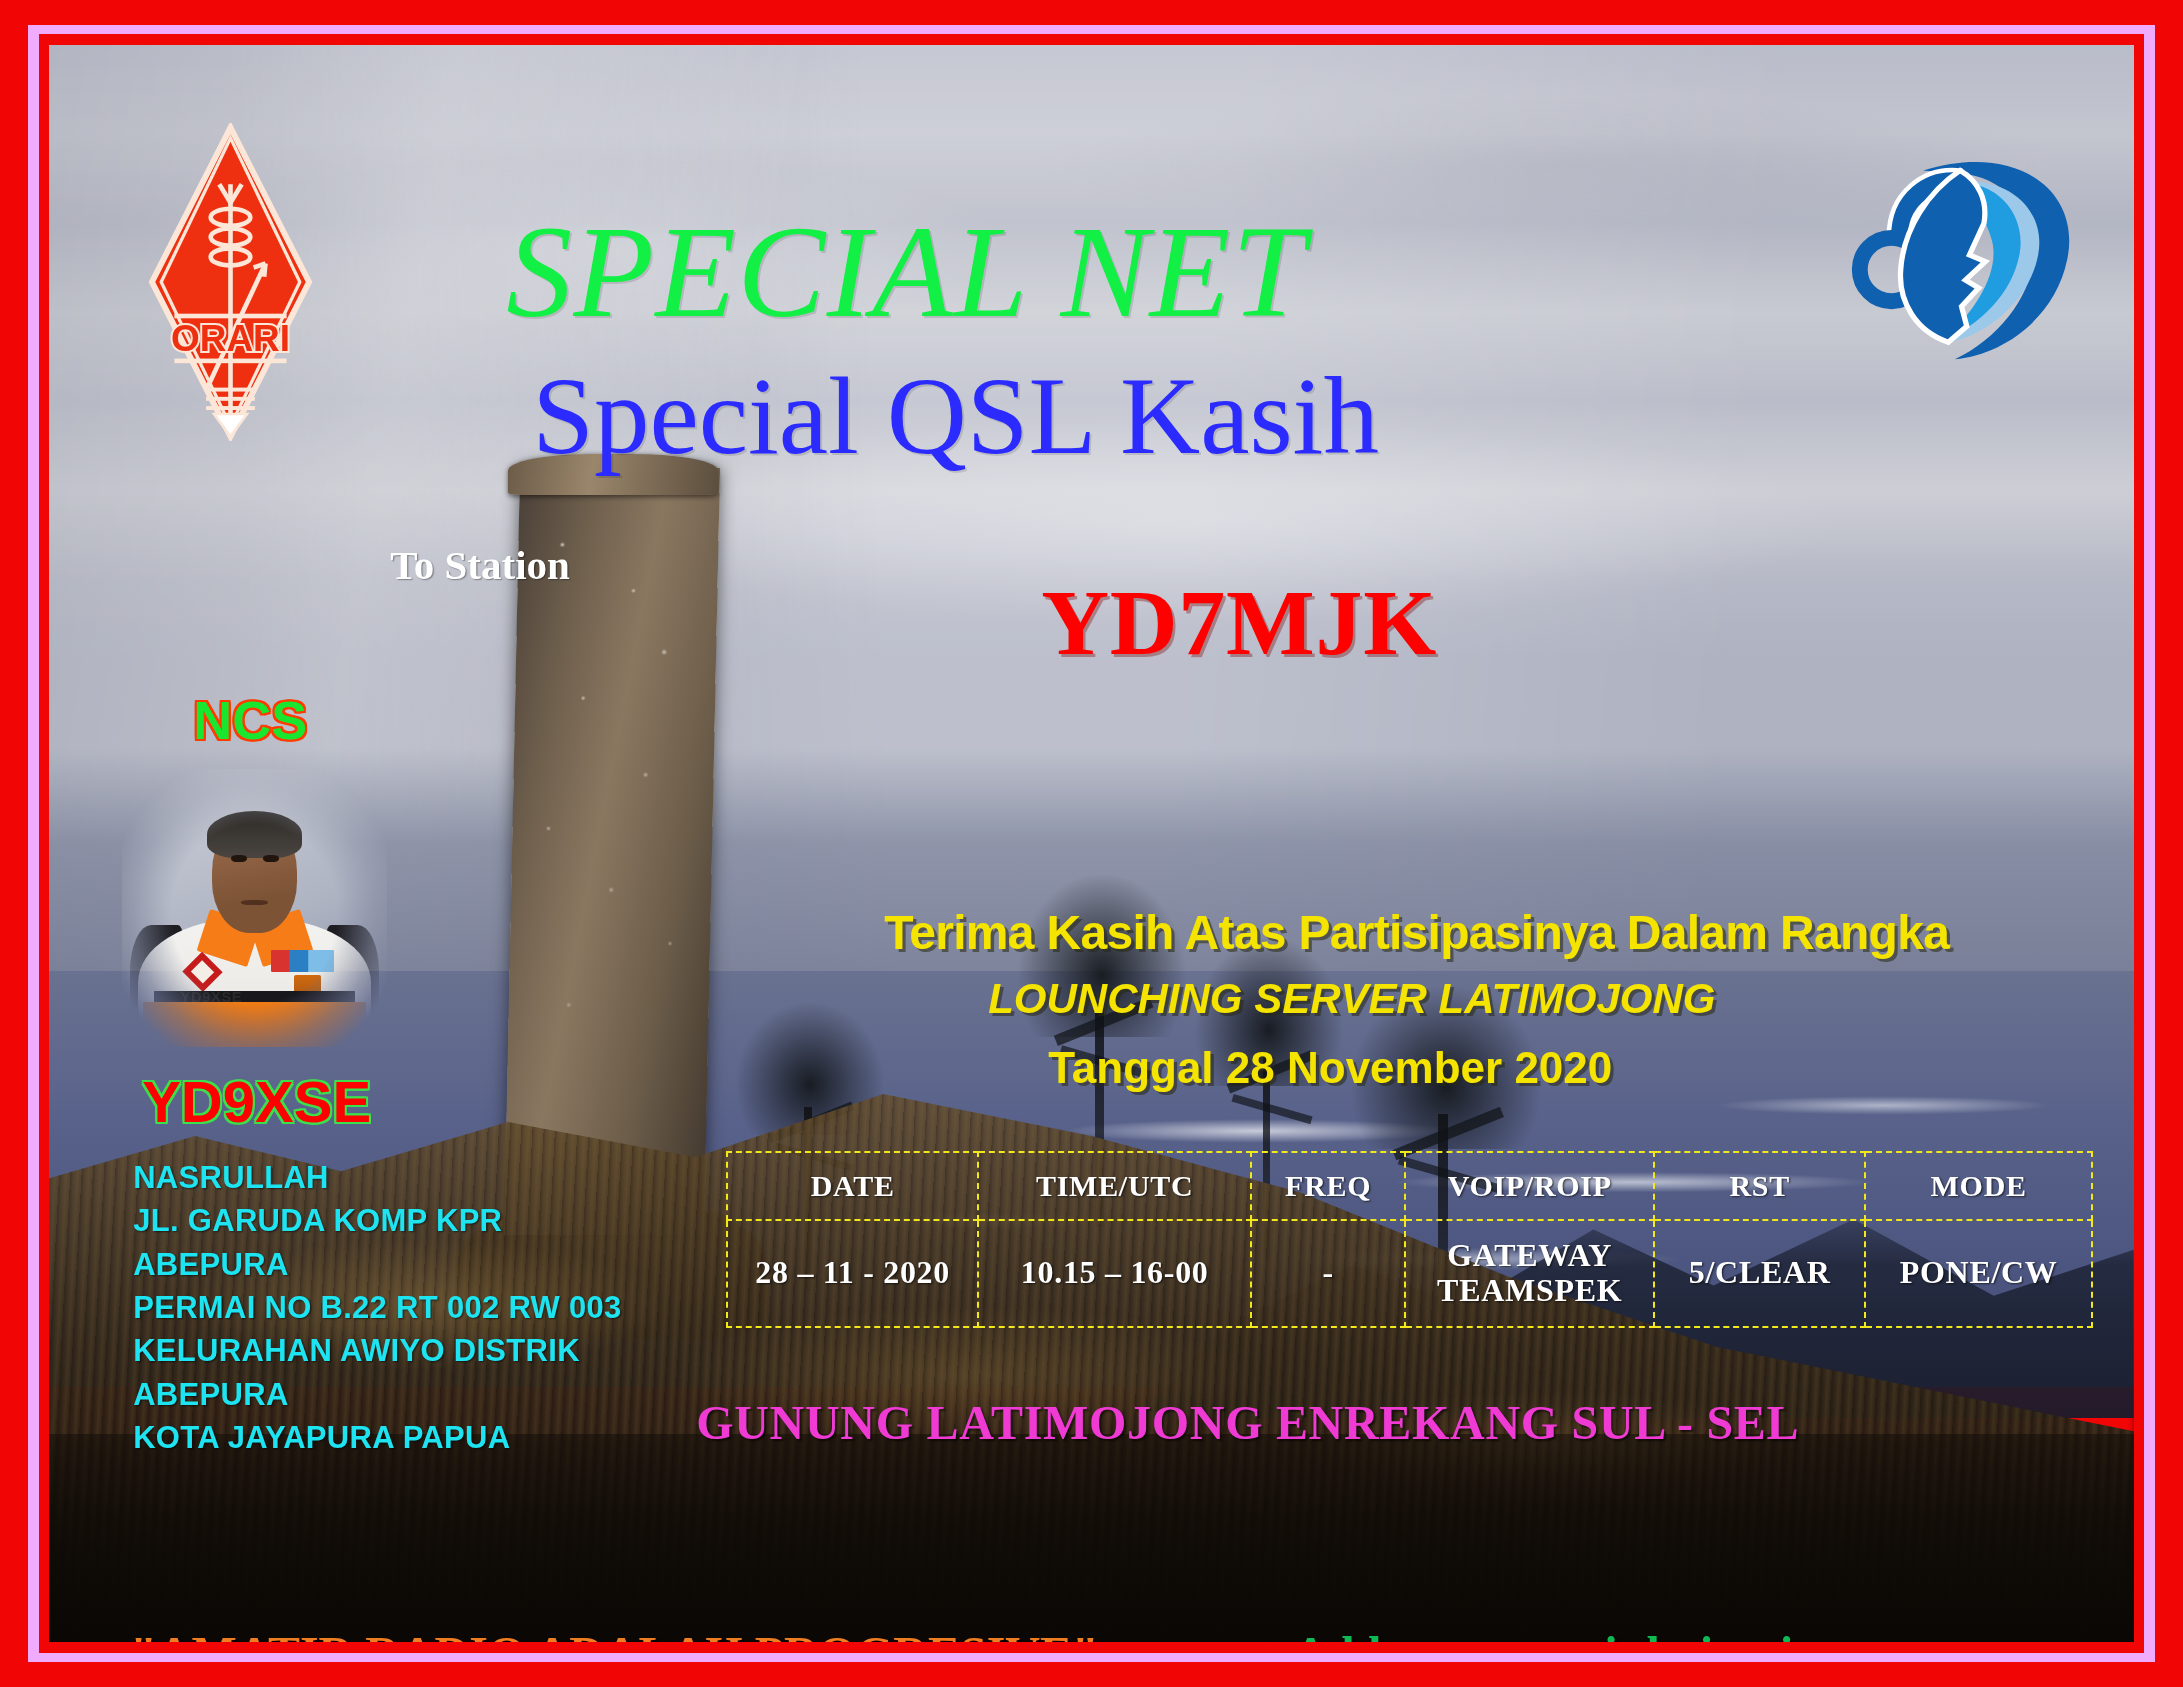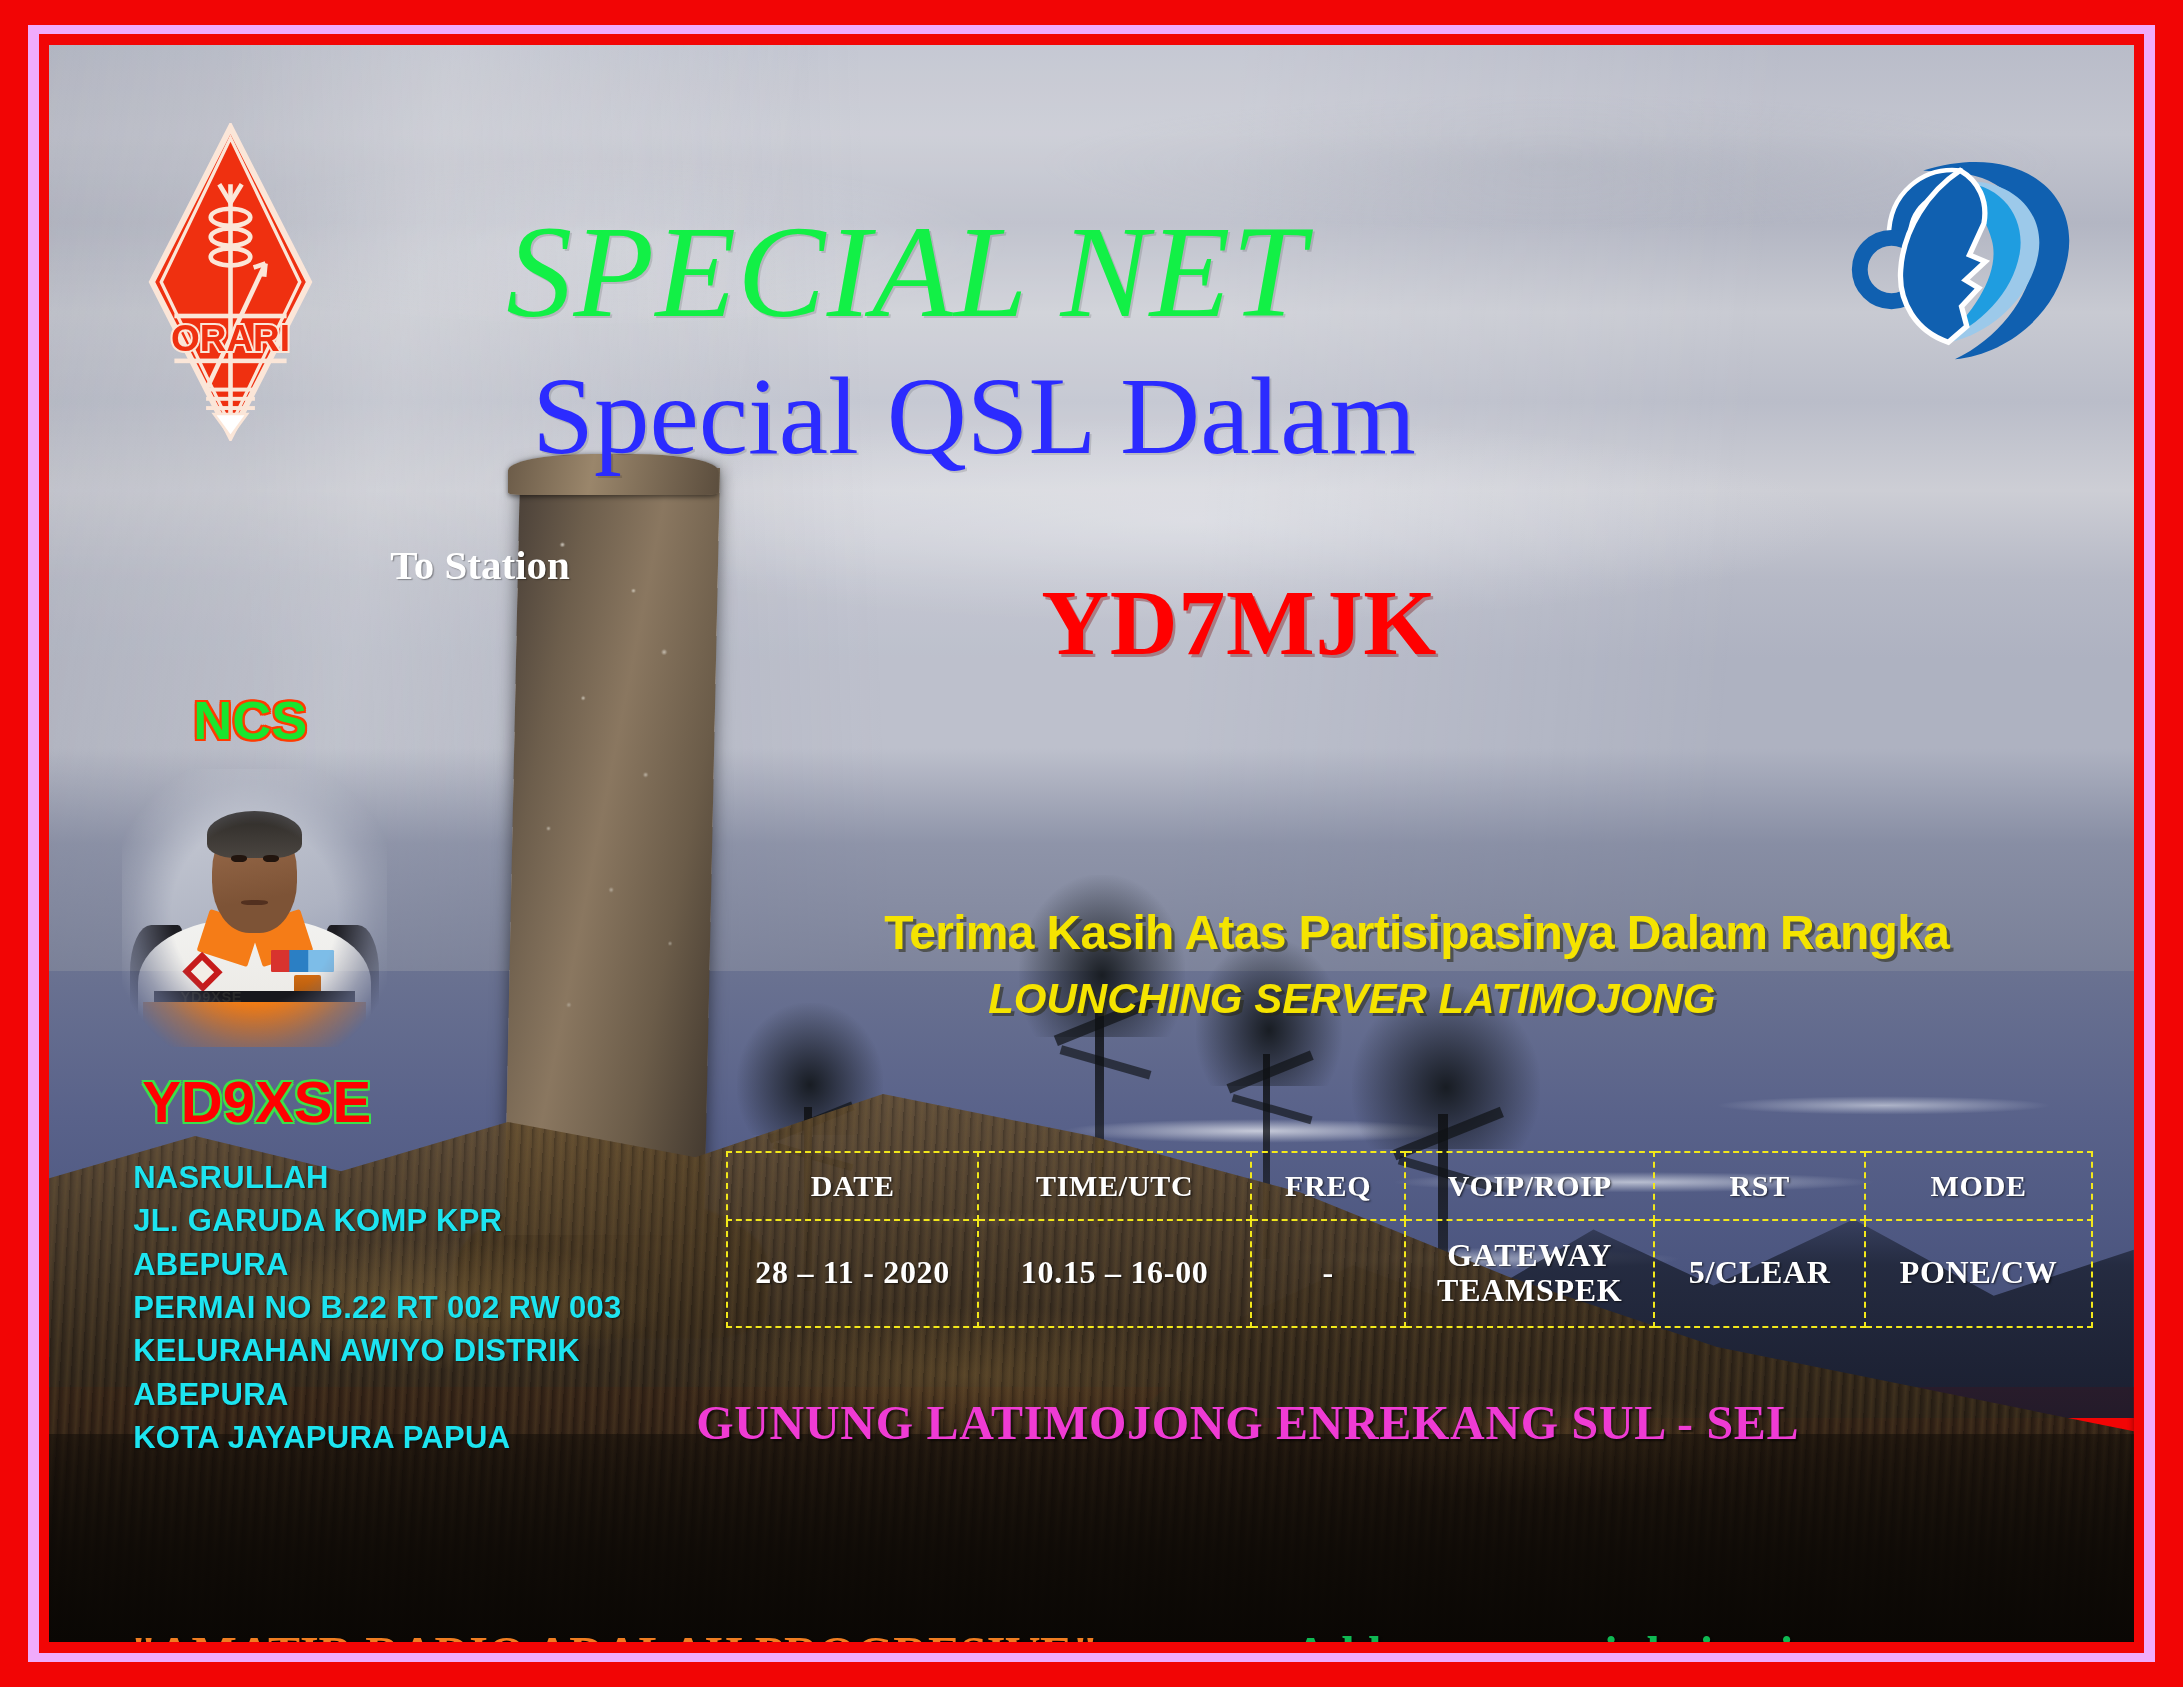--- a/index.html
+++ b/index.html
@@ -269,26 +269,27 @@
                   C196 250 228 190 216 146 C204 100 172 72 150 58 Z" fill="#1f9de0"></path>
          <path d="M60 140 C60 74 112 34 168 40 L168 72 C124 70 92 100 92 142 Z" fill="#1060b0" stroke="#ffffff" stroke-width="7"></path>
          <circle cx="64" cy="190" r="48" fill="none" stroke="#1060b0" stroke-width="24"></circle>
          <path d="M168 40 C196 56 210 86 204 120 L182 168 L206 178 L176 206
                   L196 218 L170 246 L178 276 L150 300 C102 284 74 240 78 190
                   C82 128 120 72 168 40 Z" fill="#1060b0" stroke="#ffffff" stroke-width="8"></path>
        </svg>
      </div>
 
      <div class="abs" id="special-net">SPECIAL NET</div>
-     <div class="abs" id="special-qsl">Special QSL Dalam</div>
+     <div class="abs" id="special-qsl">Special QSL Kasih</div>
      <div class="abs" id="to-station">To Station</div>
      <div class="abs" id="callsign">YD7MJK</div>
 
      <div class="abs ylw" id="thanks1">Terima Kasih Atas Partisipasinya Dalam Rangka</div>
      <div class="abs ylw" id="thanks2">LOUNCHING SERVER LATIMOJONG</div>
+     <div class="abs ylw" id="thanks3">Tanggal  28  November  2020</div>
 
      <div class="abs" id="ncs">NCS</div>
 
      <div id="op-photo">
        <div class="pbg"></div>
        <div class="sleeve-l"></div>
             <div class="sleeve-r"></div>
        <div class="shoulders"></div>
        <div class="collar-l"></div>
             <div class="collar-r"></div>

